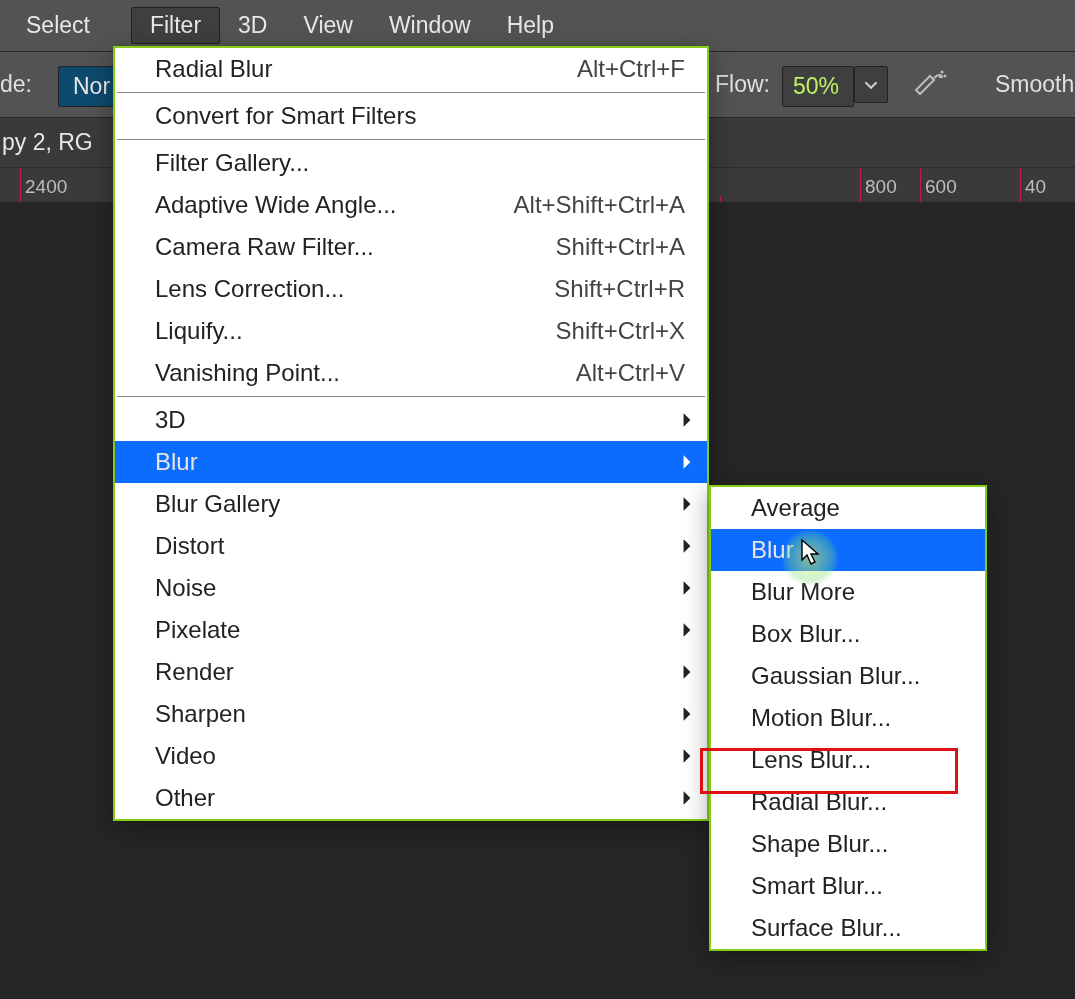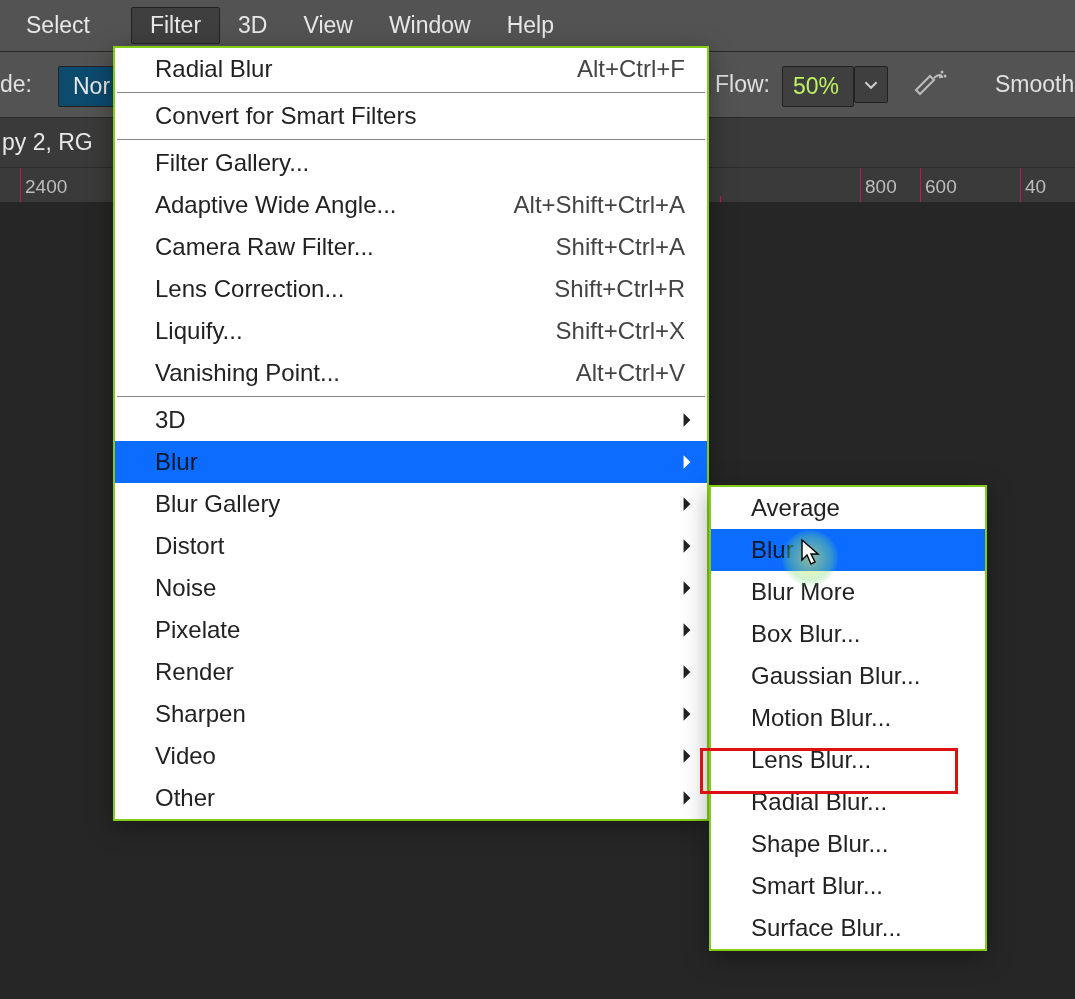--- a/index.html
+++ b/index.html
@@ -163,21 +163,21 @@
   }
   .menu .item .arrow {
     position: absolute;
     right: 14px;
     top: 50%;
     transform: translateY(-50%);
   }
   .menu .item .arrow svg { width: 12px; height: 16px; display:block; }
   .menu .item.selected {
     background: #0b6cff;
-    color: #0f172a;
+    color: #e5e5e5;
   }
 
   .redbox {
     position: absolute;
     border: 3px solid #d11;
     left: 700px;
     top: 748px;
     width: 258px;
     height: 46px;
     z-index: 200;

